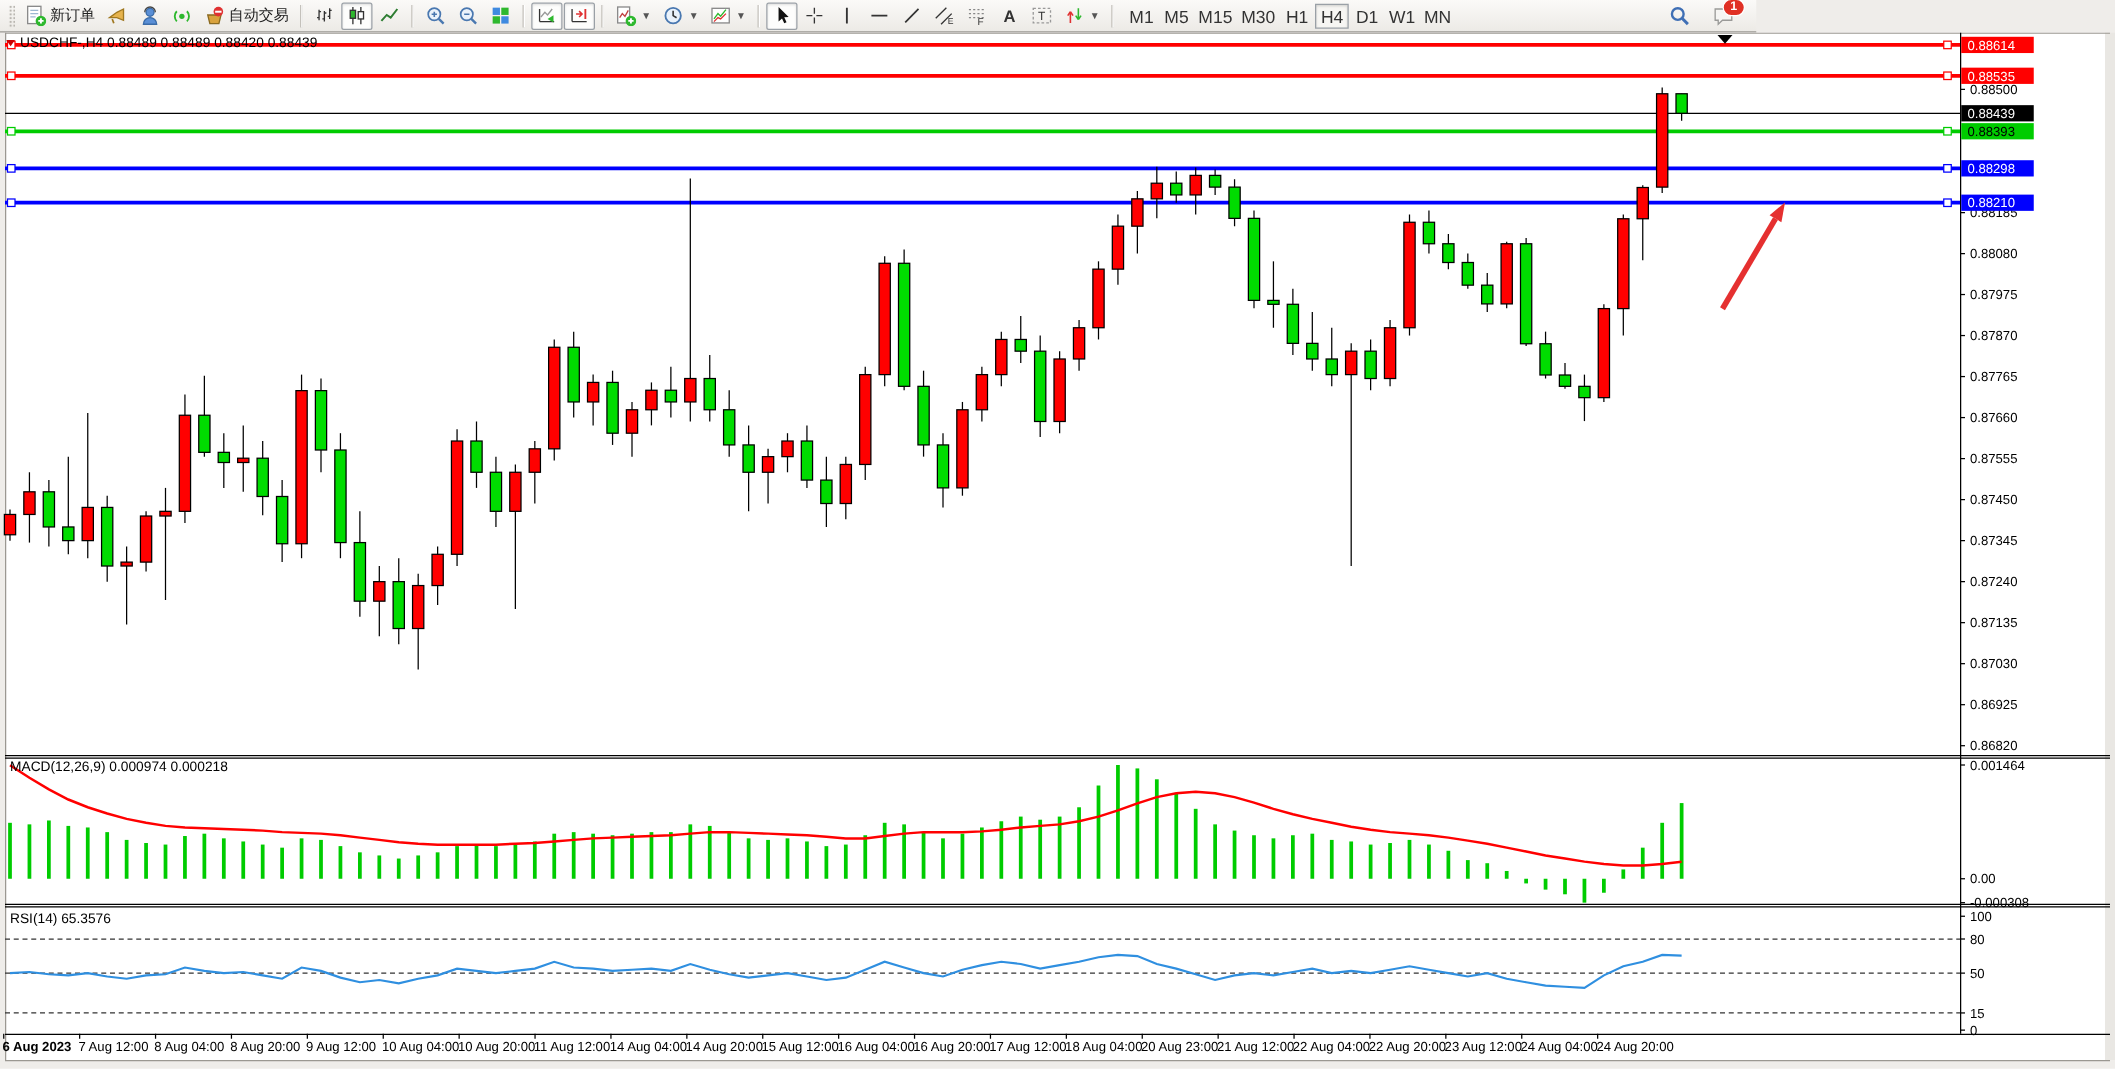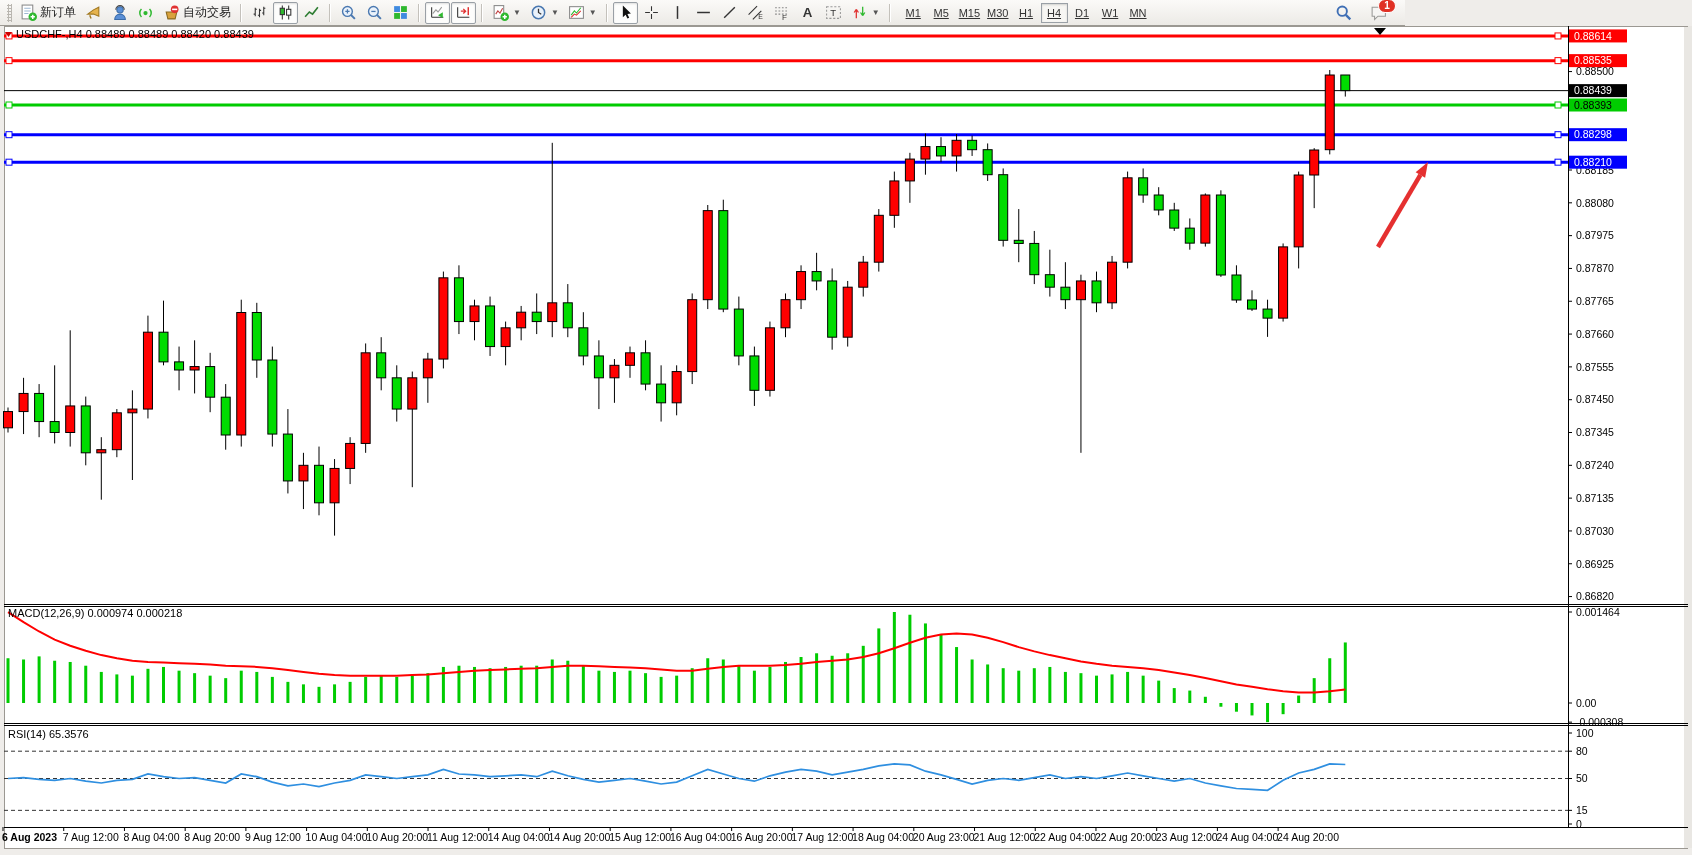--- a/index.html
+++ b/index.html
@@ -21,21 +21,21 @@
     background-size:3px 3px;}
   .tbtn{
     height:22px;min-width:24px;display:inline-flex;align-items:center;justify-content:center;
     gap:3px;padding:0 3px;border:1px solid transparent;border-radius:2px;
     font-size:12px;color:#222;cursor:default;box-sizing:border-box;
   }
   .tbtn.active{border:1px solid #9aa0a6;background:#fdfdfc;box-shadow:inset 0 1px 2px rgba(0,0,0,.12);}
   .tbtn .caret{font-size:8px;color:#555;margin-left:1px;}
   .tsep{width:1px;height:18px;background:#c4c1bb;border-right:1px solid #fff;margin:0 4px;}
   .tf{height:20px;min-width:27px;display:inline-flex;align-items:center;justify-content:center;
-    font-size:11px;color:#333;border:1px solid transparent;padding:0 2px;box-sizing:border-box;text-decoration:underline;}
+    font-size:14px;color:#333;border:1px solid transparent;padding:0 2px;box-sizing:border-box;}
   .tf.active{border:1px solid #9aa0a6;background:#f7f6f3;box-shadow:inset 0 1px 2px rgba(0,0,0,.15);}
   #tb-right{margin-left:auto;display:flex;align-items:center;gap:10px;padding-right:10px;}
   .badge{
     position:absolute;top:-4px;right:-6px;background:#e03024;color:#fff;
     font-size:10px;line-height:12px;min-width:12px;border-radius:7px;text-align:center;
     padding:0 2px;border:1px solid #fff;font-weight:bold;
   }
   .icon16{width:17px;height:17px;display:inline-block;}
   
   #chart-wrap{position:absolute;left:0;top:26px;}

